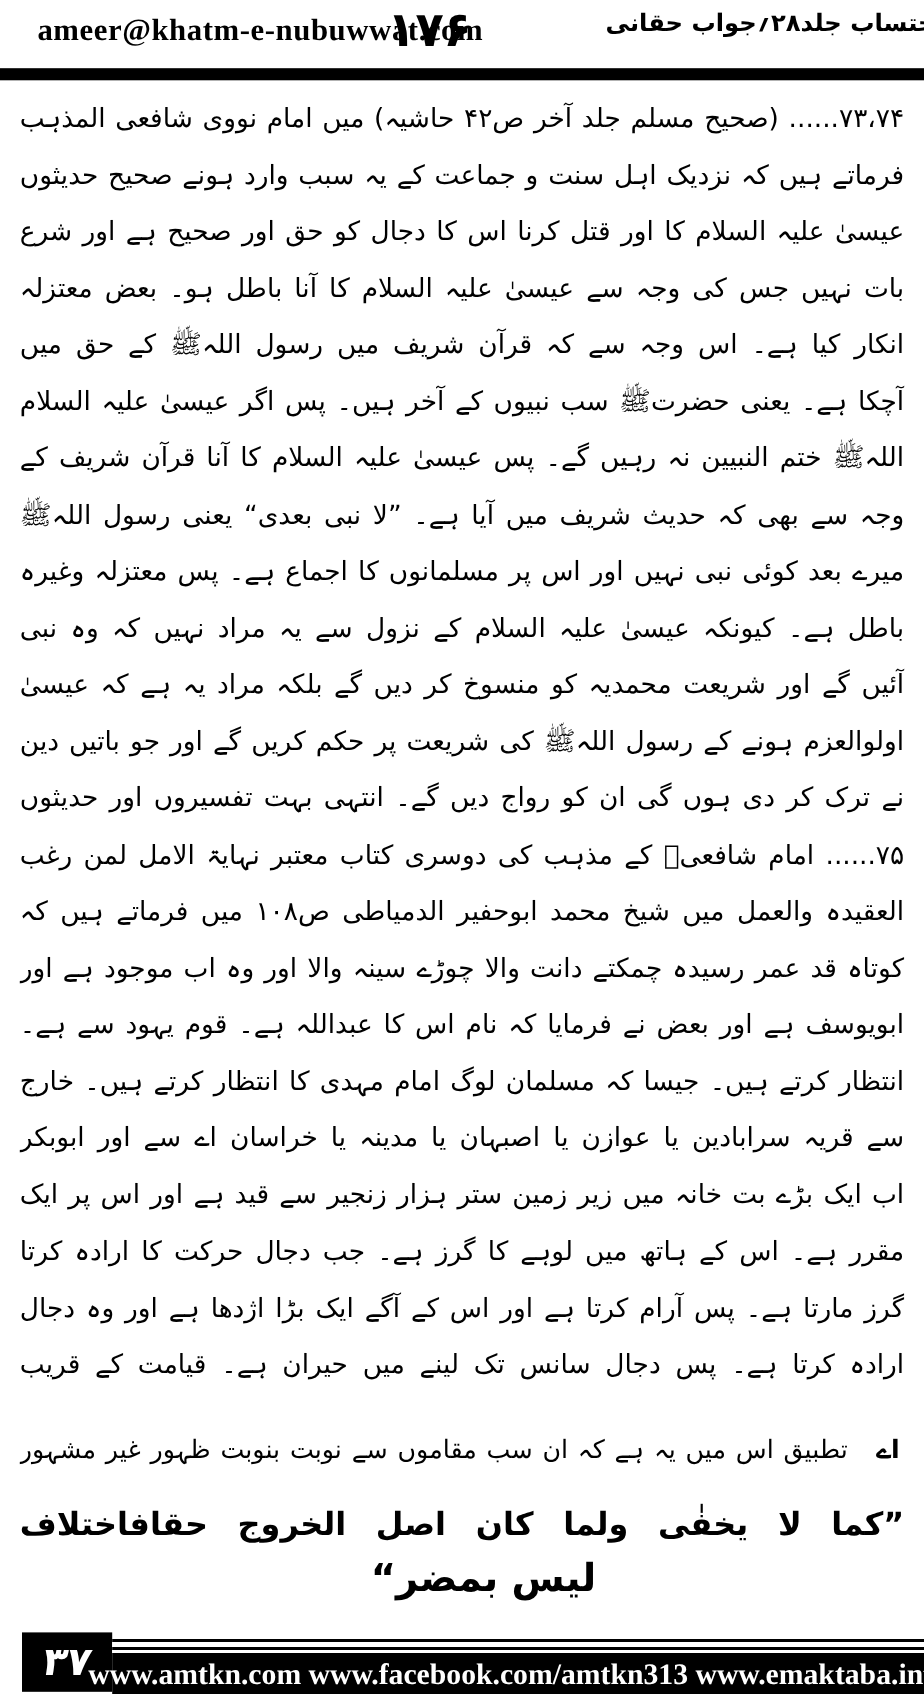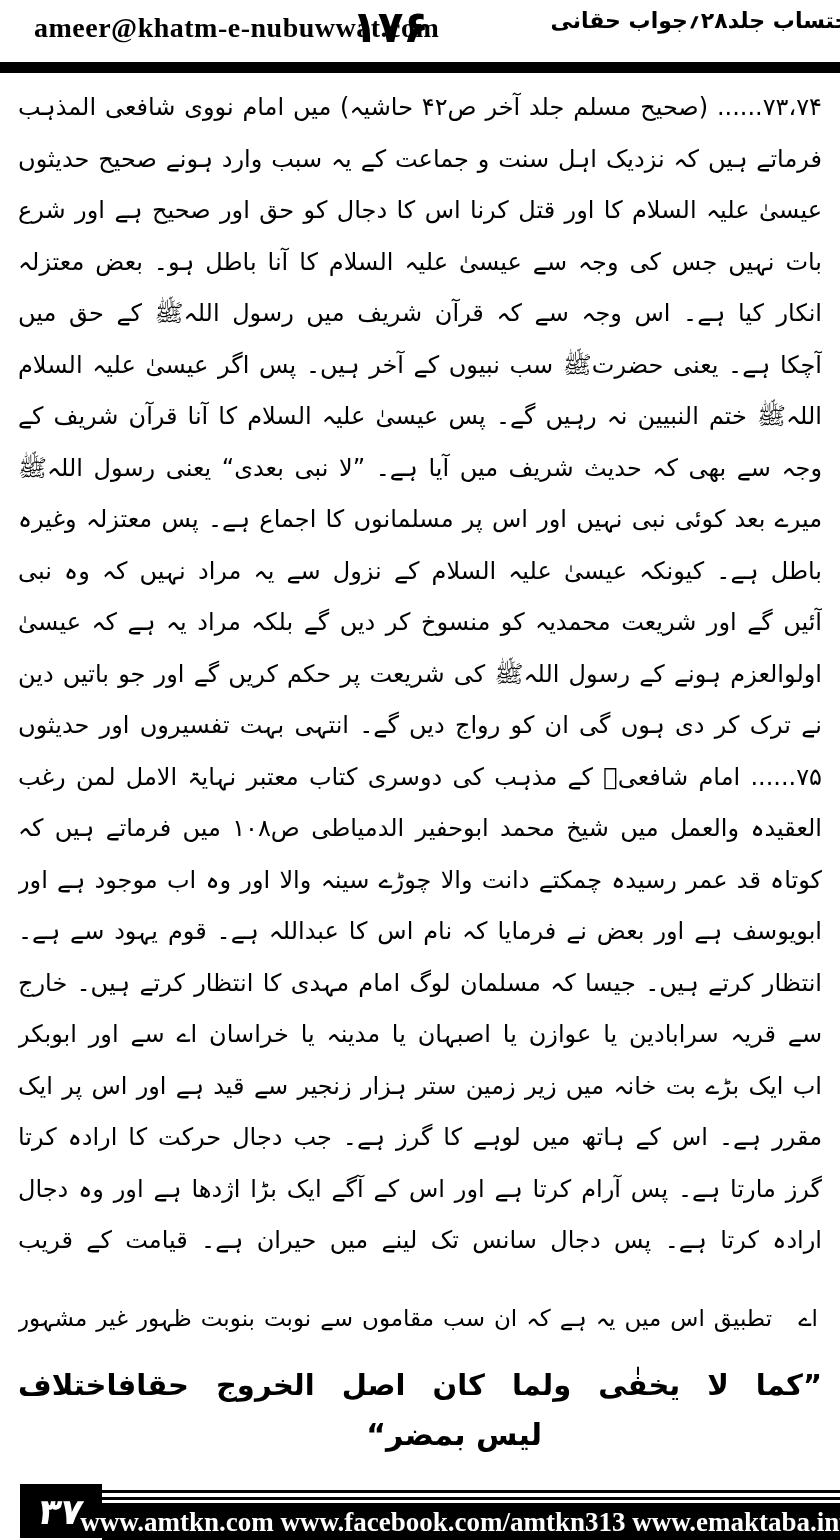--- a/index.html
+++ b/index.html
@@ -32,29 +32,29 @@
   .line{
     font-size:24px;line-height:51.5px;height:51.5px;overflow:hidden;
     text-align:justify;text-align-last:justify;word-spacing:1px;
   }
   .footnote{
     margin-top:26px;font-size:23px;line-height:50px;height:50px;overflow:hidden;
     text-align:justify;text-align-last:justify;
   }
   .fn-marker{
     display:inline-block;border-bottom:3px solid #22c55e;padding:0 4px 0 6px;
-    margin-left:20px;font-weight:normal;
+    margin-left:20px;font-weight:bold;
   }
   .arabic{font-weight:bold;}
   .arabic.l1{
     margin-top:16px;font-size:29px;line-height:52px;height:52px;overflow:hidden;
     text-align:justify;text-align-last:justify;
   }
   .arabic.l2{
-    font-size:30px;line-height:48px;height:48px;text-align:right;
+    font-size:35px;line-height:48px;height:48px;text-align:right;
     margin-right:280px;
   }
   
   .ft-numbox{
     position:absolute;left:20px;top:1484px;width:82px;height:54px;background:#000;
     display:flex;align-items:center;justify-content:center;
   }
   .ft-numbox span{
     color:#fff;font-size:36px;font-weight:bold;direction:rtl;
     transform:skewX(-10deg);

